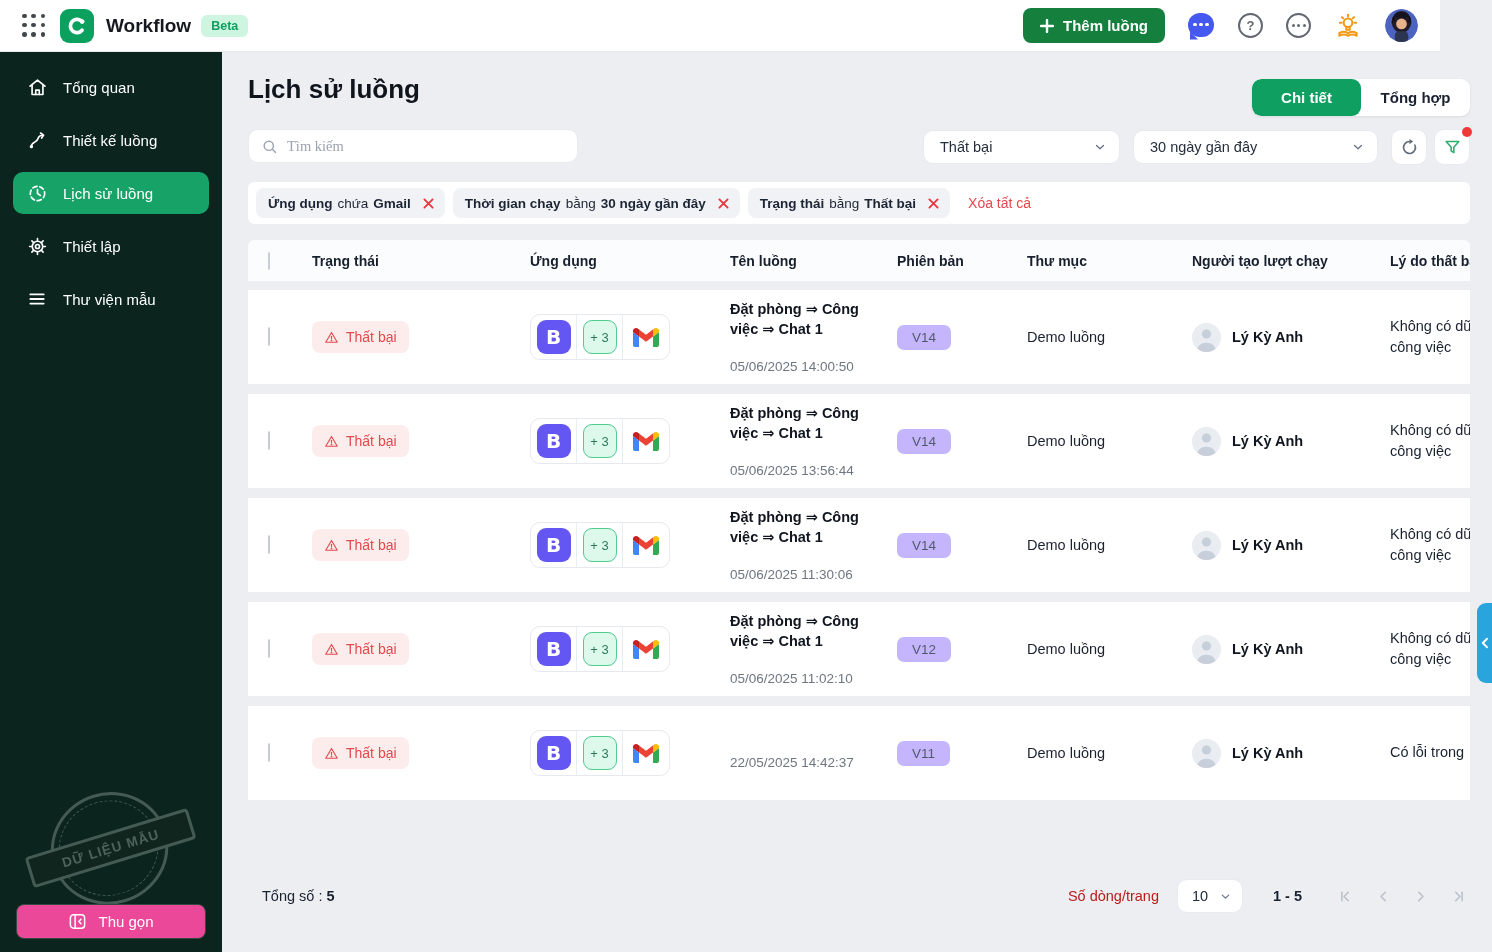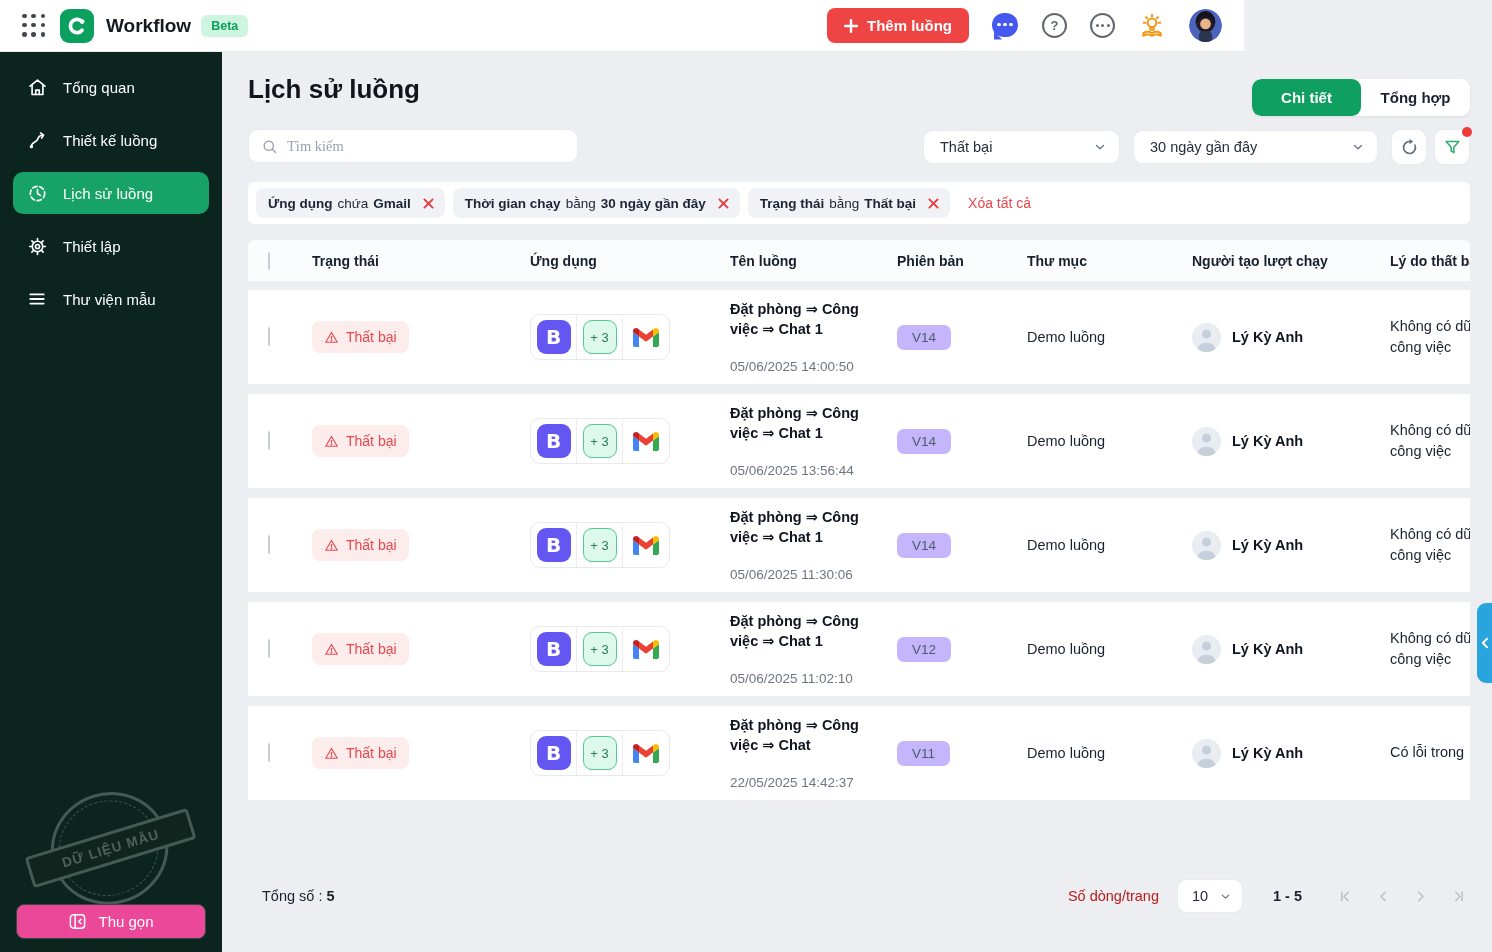--- a/index.html
+++ b/index.html
@@ -1,31 +1,31 @@
 <!DOCTYPE html>
 <html><head>
 <meta charset="utf-8">
 <style>
   * { margin:0; padding:0; box-sizing:border-box; }
   html,body { width:1492px; height:952px; overflow:hidden; }
   body { font-family:"Liberation Sans","DejaVu Sans",sans-serif; background:#eceef1; position:relative; }
 
   
-  .topbar { position:absolute; top:0; left:0; width:1244px; height:52px; background:#fff;
+  .topbar { position:absolute; top:0; left:0; width:1440px; height:52px; background:#fff;
             border-bottom:1px solid #e7e9ee; display:flex; align-items:center; z-index:20; }
   .apps-grid { margin-left:22px; width:24px; height:24px; display:grid;
                grid-template-columns:repeat(3,1fr); gap:4px; cursor:pointer; }
   .apps-grid i { width:4.5px; height:4.5px; border-radius:50%; background:#42474d; }
   .logo { margin-left:14px; width:34px; height:34px; border-radius:9px; background:#0ca05e;
           display:flex; align-items:center; justify-content:center; }
   .app-title { margin-left:12px; font-size:19px; font-weight:700; color:#14181f; }
   .beta-badge { margin-left:10px; background:#cdf5e0; color:#0f9f5f; font-size:12.5px; font-weight:700;
                 padding:4px 10px; border-radius:6px; }
   .topbar-right { margin-left:auto; margin-right:22px; display:flex; align-items:center; gap:23px; }
-  .add-flow-btn { height:35px; background:#ef4444; border:none; border-radius:8px; color:#fff;
+  .add-flow-btn { height:35px; background:#15803d; border:none; border-radius:8px; color:#fff;
                   font-weight:700; font-size:15px; padding:1px 17px; display:flex; align-items:center;
                   gap:9px; cursor:pointer; font-family:inherit; }
   .chat-icon { width:27px; height:26px; position:relative; cursor:pointer; }
   .chat-bubble { width:26px; height:24px; background:#4559f0; border-radius:13px;
                  display:flex; align-items:center; justify-content:center; gap:2.5px; }
   .chat-bubble i { width:3.5px; height:3.5px; border-radius:50%; background:#fff; }
   .chat-tail { position:absolute; left:2px; bottom:-1px; width:8px; height:8px; background:#4559f0;
                clip-path:polygon(0 100%, 100% 0, 100% 100%); transform:scaleX(-1); }
   .ring-icon { width:25px; height:25px; border:2px solid #62686f; border-radius:50%; color:#62686f;
                display:flex; align-items:center; justify-content:center; font-weight:700; font-size:13px;
@@ -644,21 +644,20 @@
                     <path fill="#34A853" d="M40 40h8c2.2 0 4-1.8 4-4V10l-12 9z"></path>
                     <path fill="#FBBC04" d="M40 19l12-9V8c0-5-5.7-7.9-9.7-4.9L40 5z"></path>
                     <path fill="#C5221F" d="M0 8v2l12 9V5L9.7 3.1C5.7.1 0 3 0 8z"></path>
                     <path fill="#EA4335" d="M12 19V5l14 10.5L40 5v14L26 29.5z"></path>
                   </svg>
                 </span>
               </div>
         </div>
           </div>
         <div>
-          <div class="flow-name">Đặt phòng ⇒ Công việc ⇒ Chat</div>
           <div class="flow-time">22/05/2025 14:42:37</div>
         </div>
         <div><span class="version-badge">V11</span></div>
         <div class="folder">Demo luồng</div>
         <div>
             <div class="creator">
           <span class="creator-avatar">
                 <svg width="29" height="29" viewBox="0 0 29 29">
                   <circle cx="14.5" cy="11" r="4.6" fill="#c6cfda"></circle>
                   <path d="M4.5 29c.6-6.2 4.8-9.3 10-9.3s9.4 3.1 10 9.3z" fill="#c6cfda"></path>

